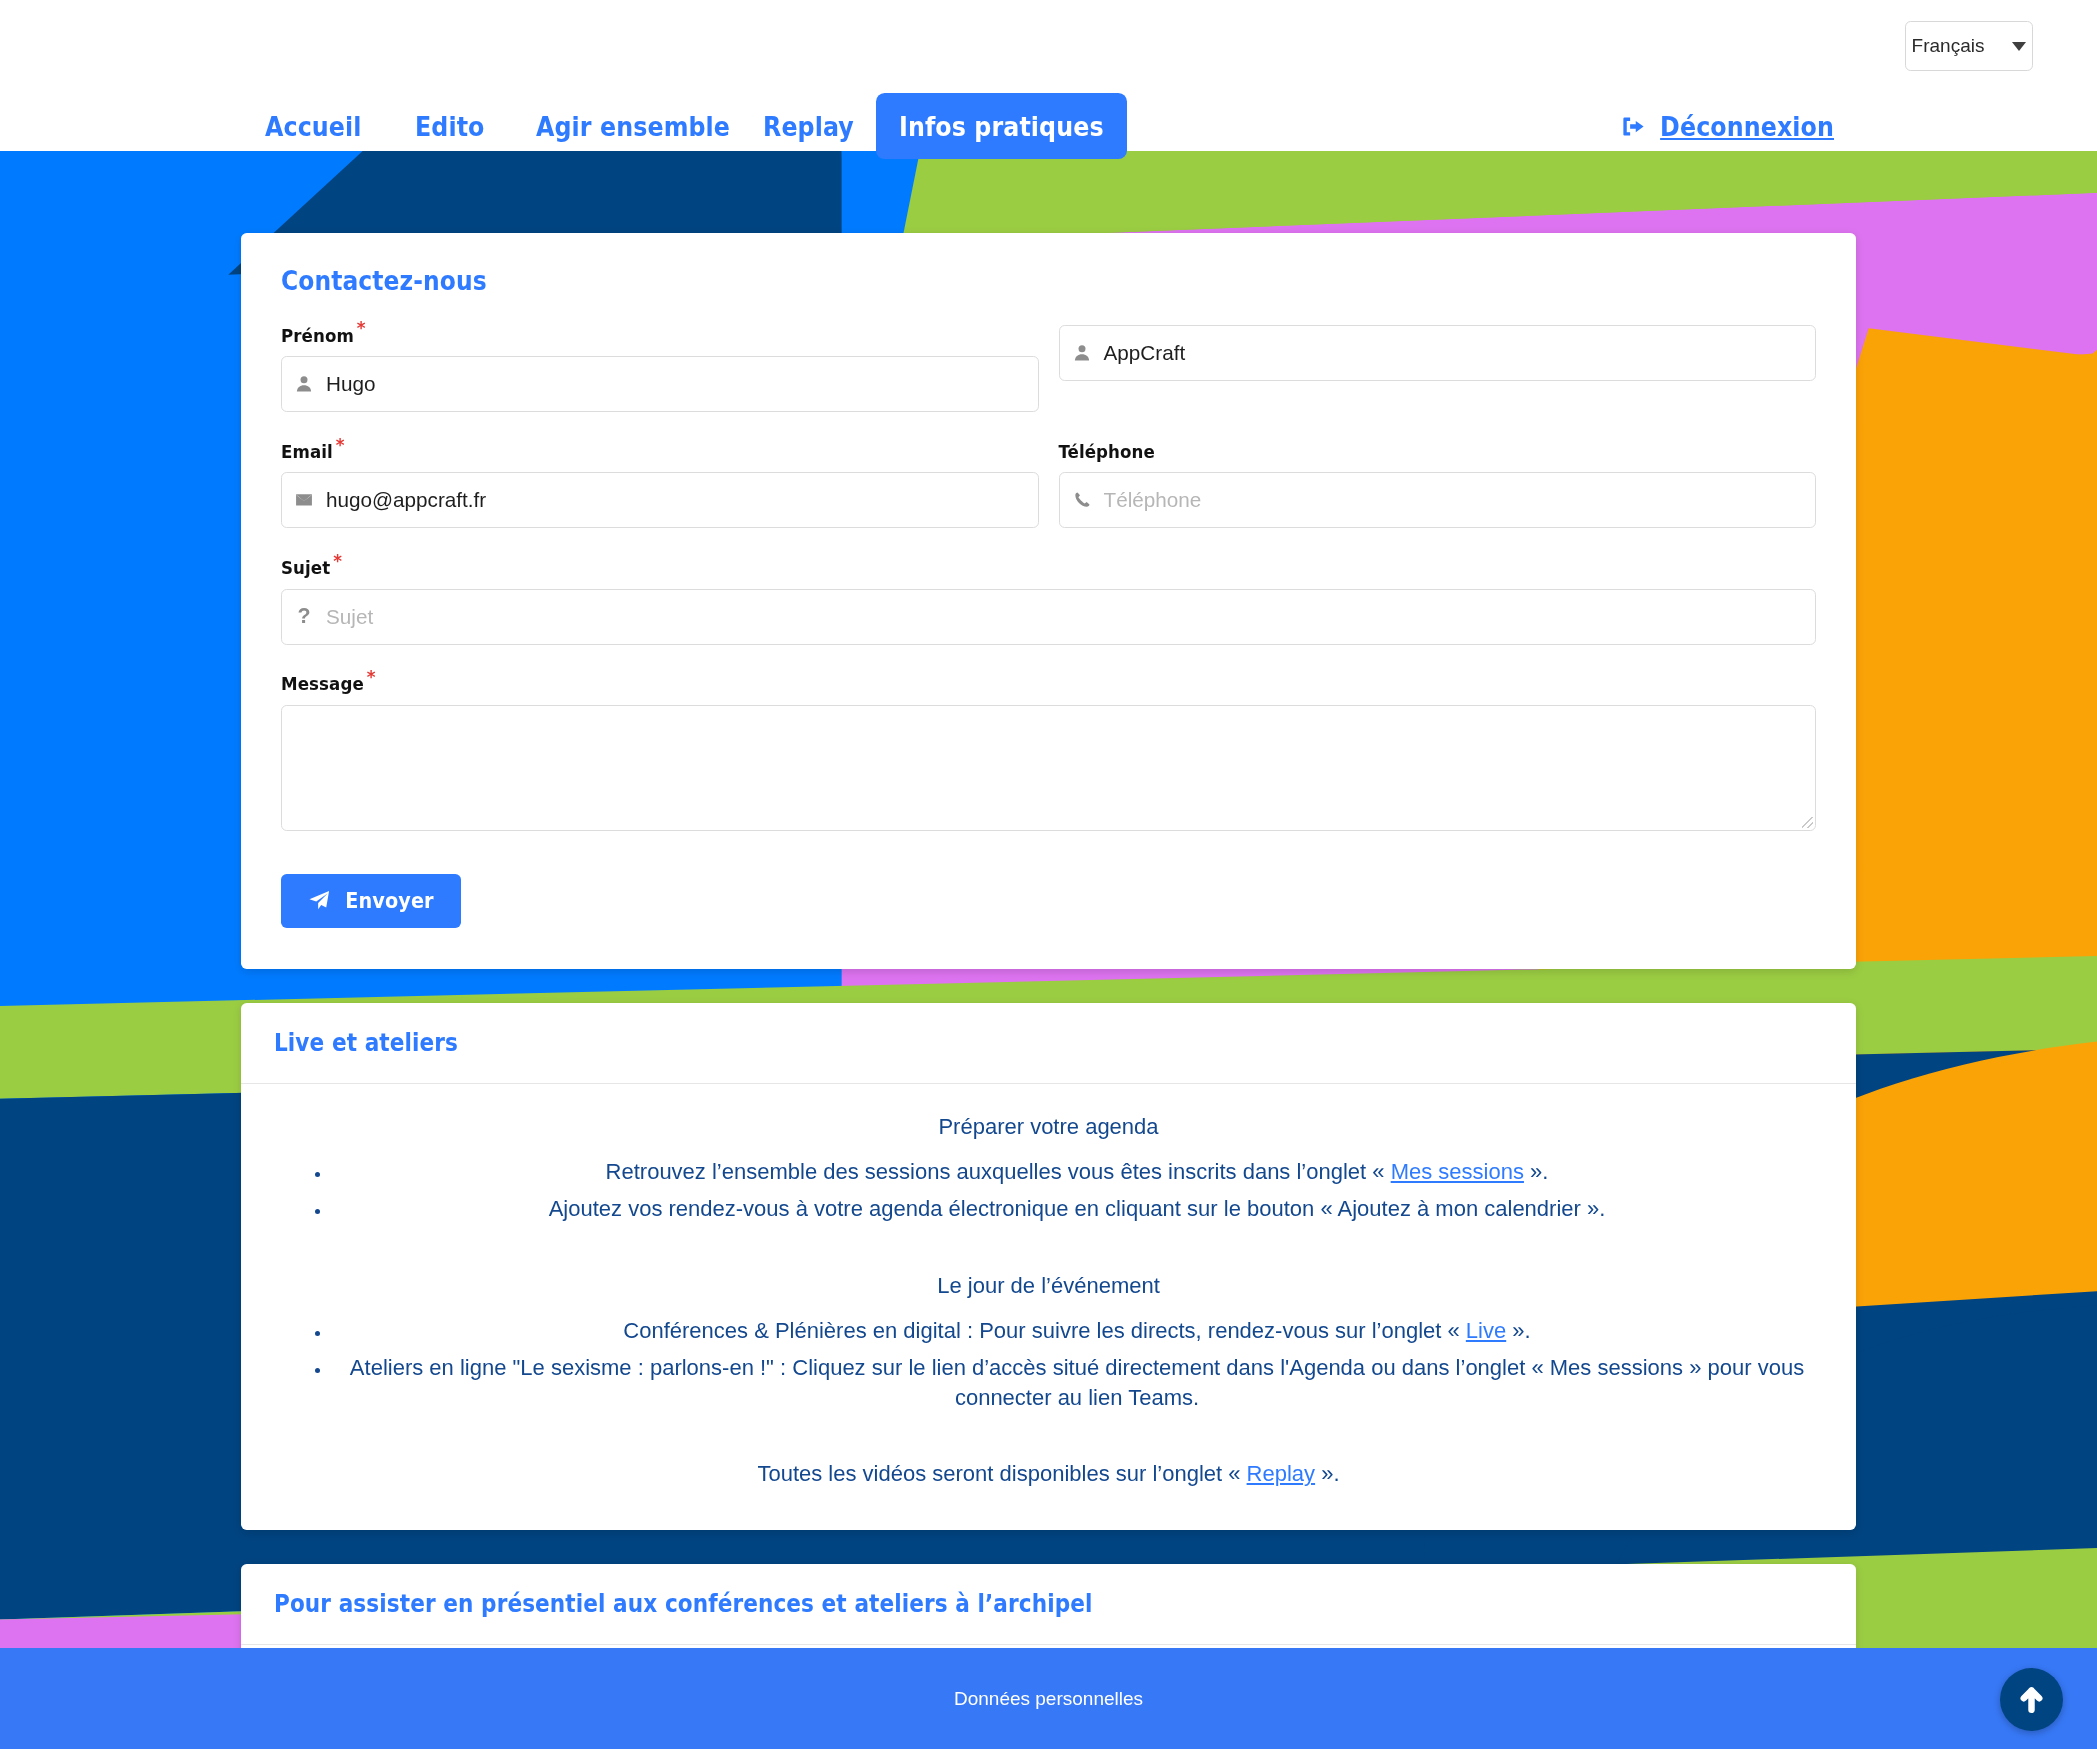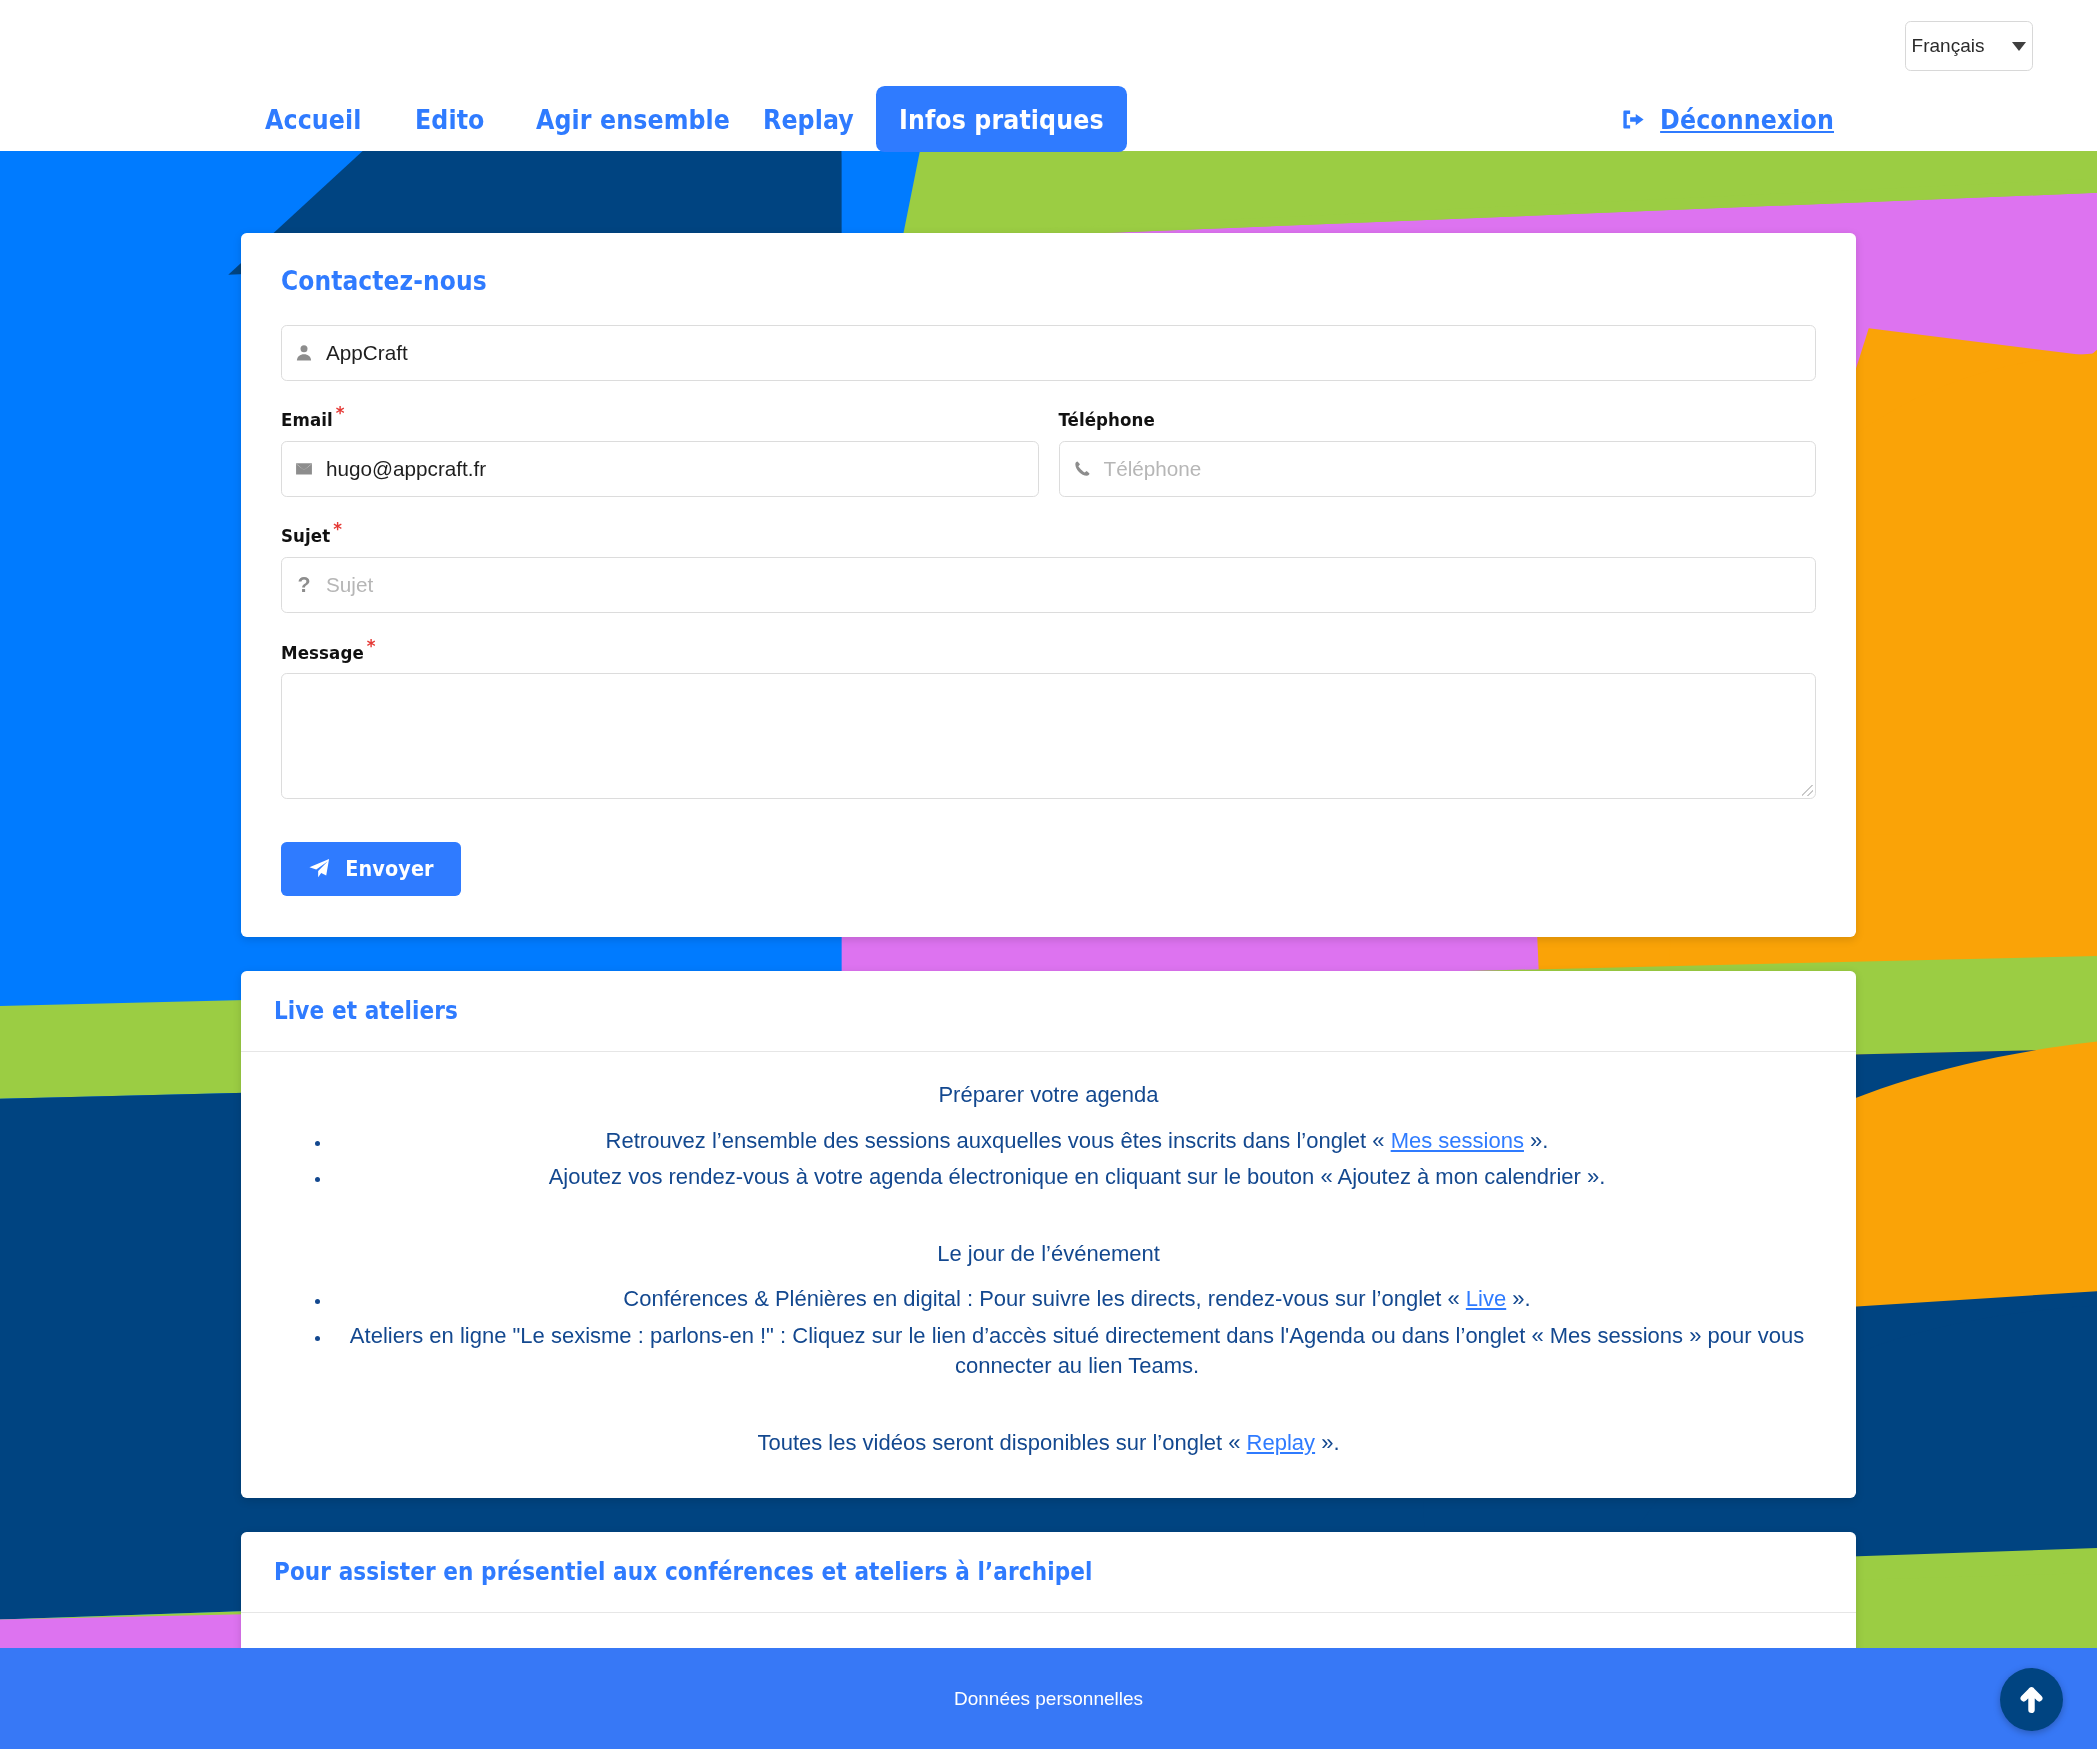--- a/index.html
+++ b/index.html
@@ -24,21 +24,21 @@
     font-size:19px;color:#2b2b2b;cursor:pointer;
   }
   #lang-select .caret{
     width:0;height:0;border-left:7.8px solid transparent;border-right:7.8px solid transparent;
     border-top:9.3px solid #3f3f3f;display:inline-block;
   }
 
   .navcond{font-family:"DejaVu Sans Condensed","Liberation Sans Narrow","Liberation Sans",sans-serif;
            font-weight:bold;font-stretch:condensed;letter-spacing:0.1px;}
 
-  #navbar{position:absolute;left:0;top:86px;width:2097px;height:66px;}
+  #navbar{position:absolute;left:0;top:93px;width:2097px;height:66px;}
   .nav-link{
     position:absolute;top:0;height:66px;display:flex;align-items:center;justify-content:center;
     color:#2f7bff;font-size:26.4px;white-space:nowrap;cursor:pointer;
     text-decoration:none;
   }
   .nav-link.active{background:#2f7bff;color:#ffffff;border-radius:8.6px;padding:0 23px;}
   #nav-accueil{left:265px;}
   #nav-edito{left:415px;}
   #nav-agir{left:536px;}
   #nav-replay{left:763px;}
@@ -178,20 +178,34 @@
   </nav>
 </div>
 
 <div id="content">
 
   <section class="card" id="card-contact">
     <h2 class="card-title navcond">Contactez-nous</h2>
 
     <div class="form-row">
       <div class="fg">
+        <label class="lbl navcond">
+          <span>Prénom</span><span class="req">*</span>
+        </label>
+        <div class="ctrl">
+          <span class="ico">
+            <svg viewBox="0 0 24 24">
+                <circle cx="12" cy="7" r="4.2"></circle>
+                <path d="M3.5 21 C3.5 16.3 7.3 13.4 12 13.4 C16.7 13.4 20.5 16.3 20.5 21 Z"></path>
+              </svg>
+          </span>
+          <span class="val">Hugo</span>
+        </div>
+      </div>
+      <div class="fg">
         <div class="ctrl">
           <span class="ico">
             <svg viewBox="0 0 24 24">
                 <circle cx="12" cy="7" r="4.2"></circle>
                 <path d="M3.5 21 C3.5 16.3 7.3 13.4 12 13.4 C16.7 13.4 20.5 16.3 20.5 21 Z"></path>
               </svg>
           </span>
           <span class="val">AppCraft</span>
         </div>
       </div>

